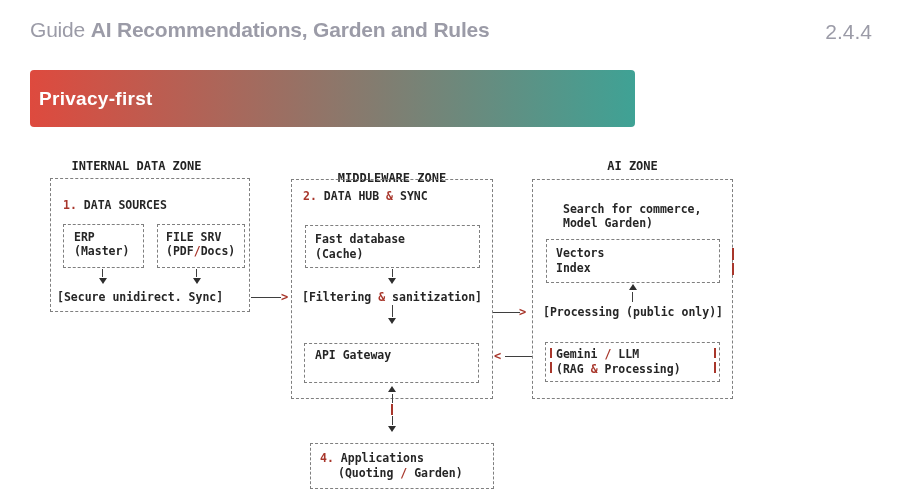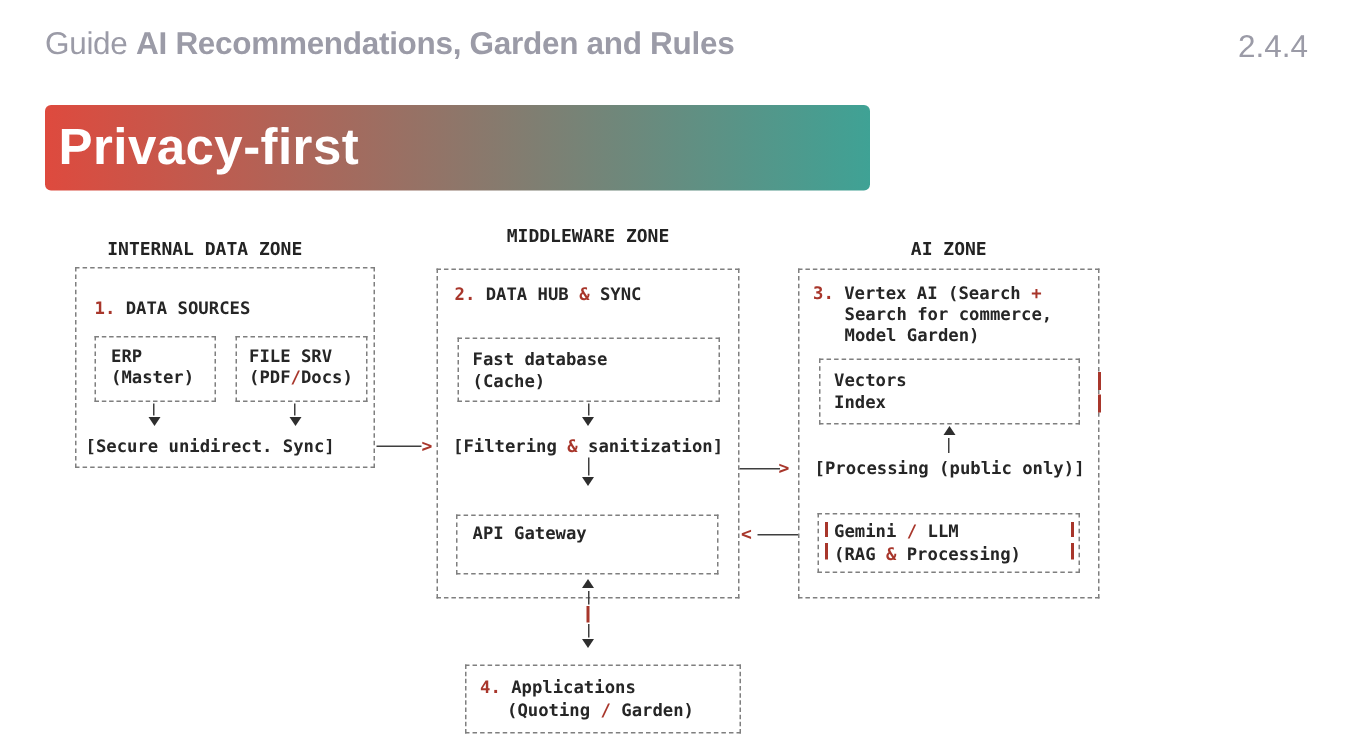--- a/index.html
+++ b/index.html
@@ -17,24 +17,24 @@
   .header-title{
     position:absolute;left:30px;top:18px;font-size:21px;color:var(--muted);
     letter-spacing:-0.2px;white-space:pre;
   }
   .header-title .bold{font-weight:bold;}
   .version{
     position:absolute;right:26px;top:20px;font-size:21px;color:var(--muted);
   }
   
   .banner{
-    position:absolute;left:30px;top:70px;width:550px;height:57px;border-radius:4px;
+    position:absolute;left:30px;top:70px;width:605px;height:57px;border-radius:4px;
     background:linear-gradient(90deg,var(--banner-from),var(--banner-to));
     display:flex;align-items:center;padding-left:9px;
-    color:#ffffff;font-size:34px;white-space:pre;letter-spacing:0.3px;
+    color:#ffffff;font-size:19px;white-space:pre;letter-spacing:0.3px;
   }
   .banner .bold{font-weight:bold;}
   
   .diagram{position:absolute;left:0;top:0;width:898px;height:494px;
     font-family:"DejaVu Sans Mono","Liberation Mono",monospace;color:var(--text);}
   .ztitle{
     position:absolute;font-size:12px;font-weight:bold;text-align:center;
     white-space:pre;color:#232323;
   }
   .zbox{position:absolute;border:1px dashed var(--border);background:transparent;}
@@ -82,21 +82,21 @@
   <div class="vline" style="left:102px;top:269px;height:8px"></div>
   <div class="tri-down" style="left:99px;top:278px"></div>
   <div class="vline" style="left:196px;top:269px;height:8px"></div>
   <div class="tri-down" style="left:193px;top:278px"></div>
 
   <div class="dtext" style="left:57px;top:290px"><span>[Secure unidirect. Sync]</span></div>
 
   <div class="hline" style="left:251px;top:297px;width:30px"></div>
   <div class="chev" style="left:281px;top:291px">&gt;</div>
 
-  <div class="ztitle" style="left:291px;top:150px;width:202px">MIDDLEWARE ZONE</div>
+  <div class="ztitle" style="left:291px;top:171px;width:202px">MIDDLEWARE ZONE</div>
   <div class="zbox" style="left:291px;top:179px;width:202px;height:220px"></div>
   <div class="dtext" style="left:303px;top:189px"><span class="accent">2.</span><span> DATA HUB </span><span class="accent">&amp;</span><span> SYNC</span></div>
 
   <div class="zbox" style="left:305px;top:225px;width:175px;height:43px"></div>
   <div class="dtext" style="left:315px;top:232px"><span>Fast database</span></div>
   <div class="dtext" style="left:315px;top:247px"><span>(Cache)</span></div>
 
   <div class="vline" style="left:392px;top:269px;height:8px"></div>
   <div class="tri-down" style="left:388px;top:278px"></div>
 
@@ -109,21 +109,20 @@
   <div class="dtext" style="left:315px;top:348px"><span>API Gateway</span></div>
 
   <div class="hline" style="left:493px;top:312px;width:27px"></div>
   <div class="chev" style="left:519px;top:306px">&gt;</div>
 
   <div class="chev" style="left:494px;top:350px">&lt;</div>
   <div class="hline" style="left:505px;top:356px;width:27px"></div>
 
   <div class="ztitle" style="left:532px;top:159px;width:201px">AI ZONE</div>
   <div class="zbox" style="left:532px;top:179px;width:201px;height:220px"></div>
-  <div class="dtext" style="left:542px;top:188px"><span class="accent">3.</span><span> Vertex AI (Search </span><span class="accent">+</span></div>
   <div class="dtext" style="left:563px;top:202px"><span>Search for commerce,</span></div>
   <div class="dtext" style="left:563px;top:216px"><span>Model Garden)</span></div>
 
   <div class="zbox" style="left:546px;top:239px;width:174px;height:44px"></div>
   <div class="dtext" style="left:556px;top:246px"><span>Vectors</span></div>
   <div class="dtext" style="left:556px;top:261px"><span>Index</span></div>
   <div class="rbar" style="left:732px;top:248px;height:12px"></div>
   <div class="rbar" style="left:732px;top:263px;height:12px"></div>
 
   <div class="tri-up" style="left:629px;top:284px"></div>

